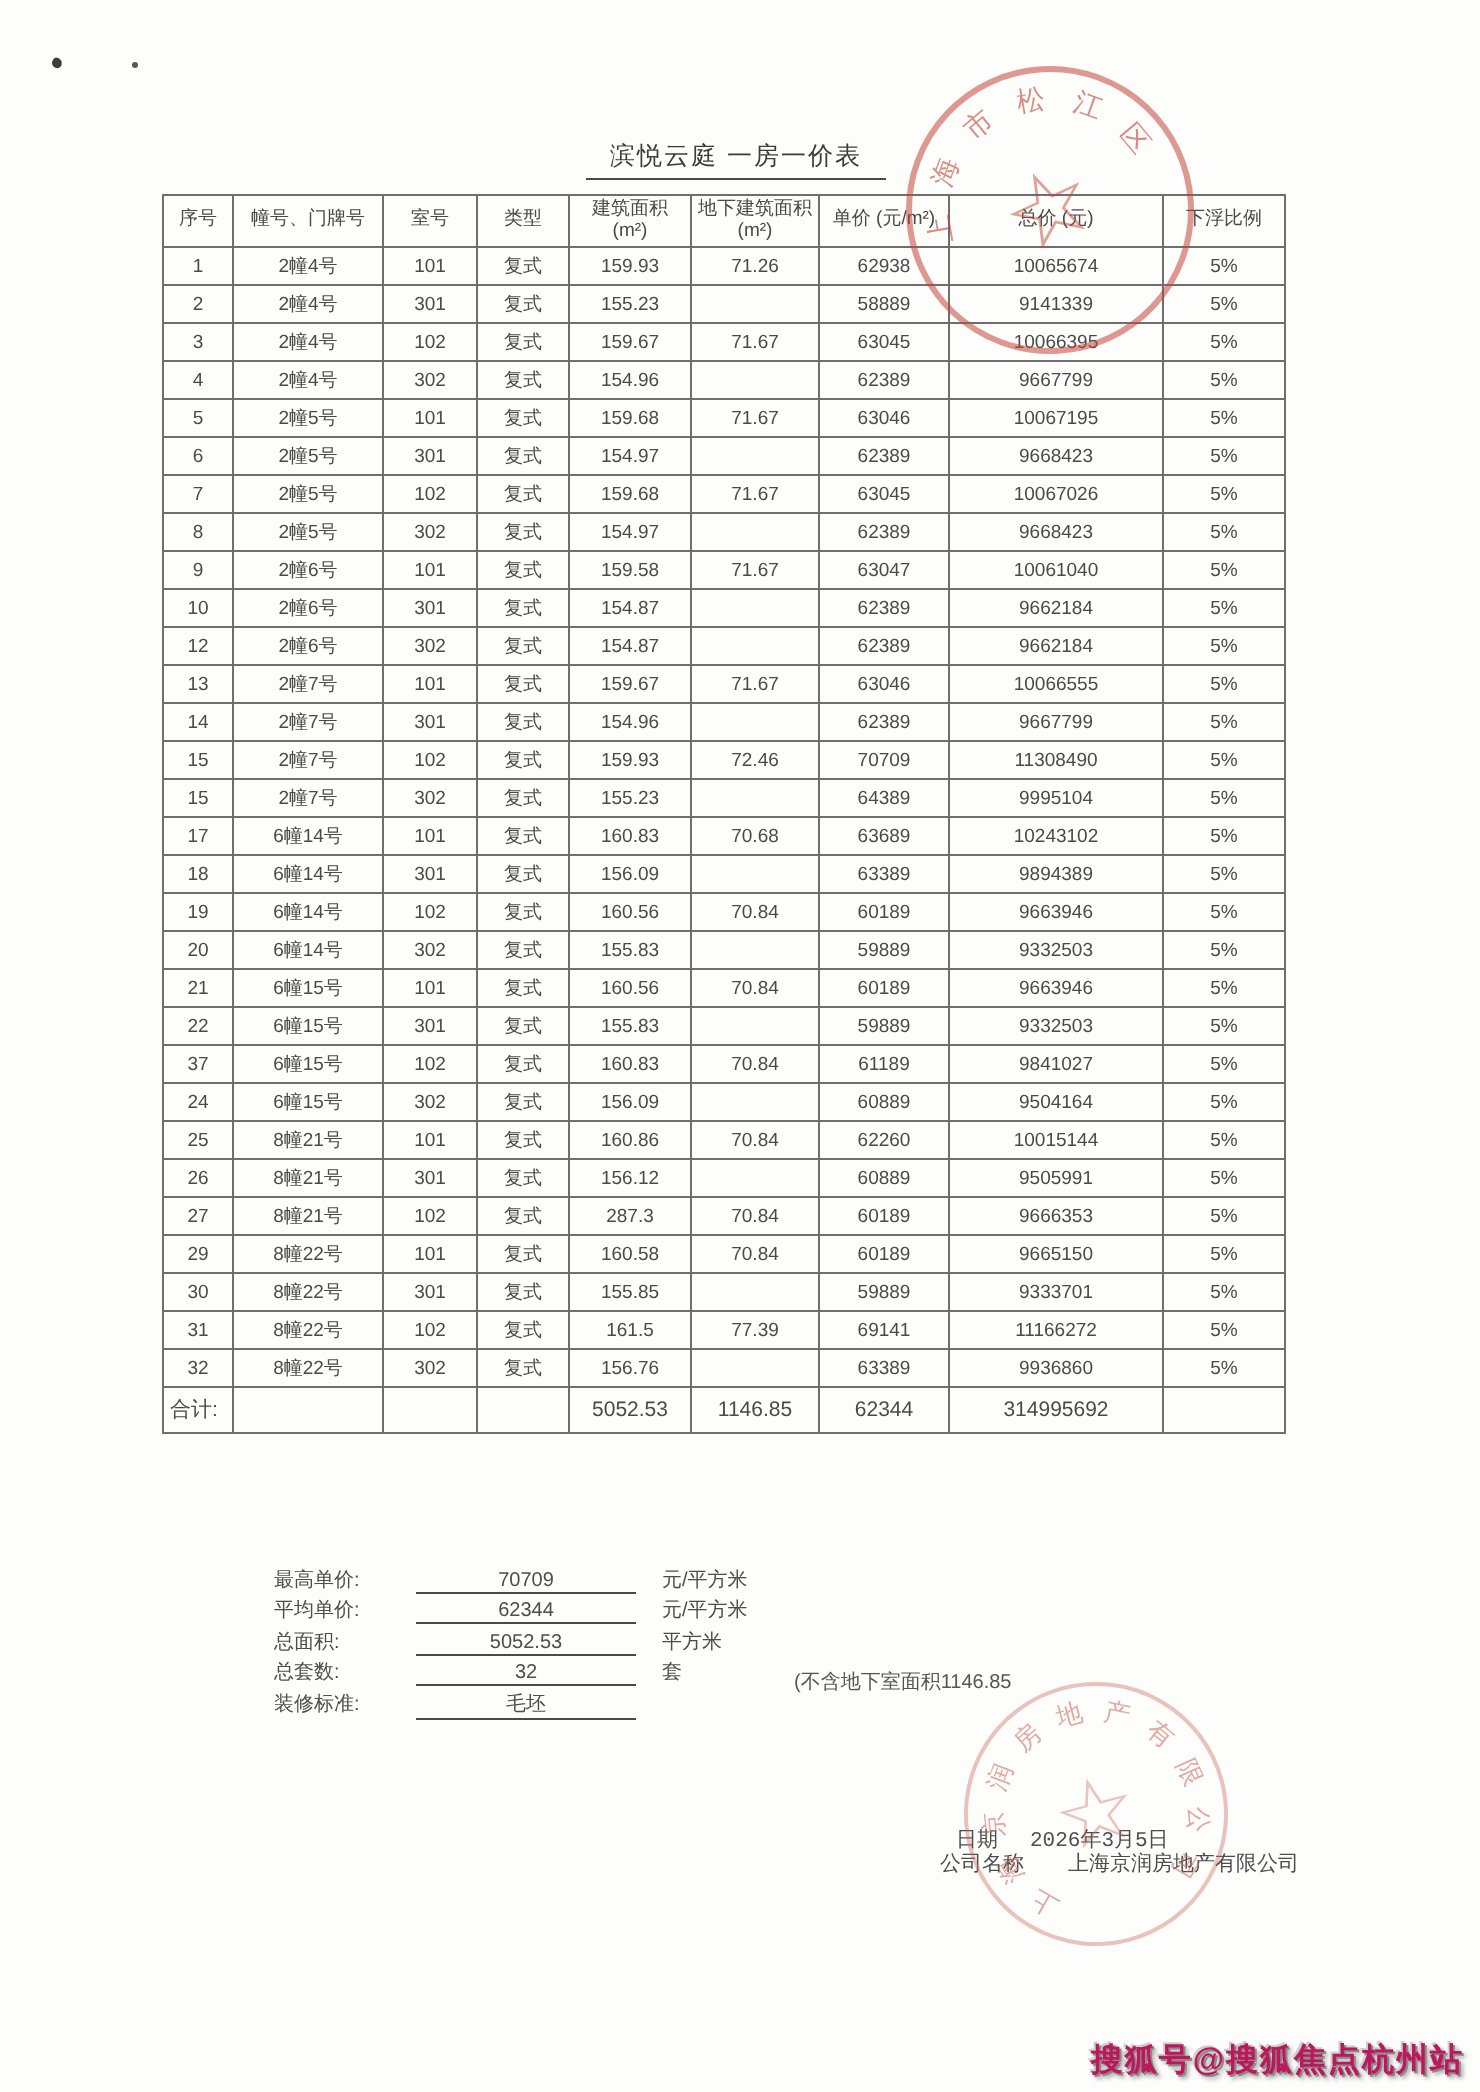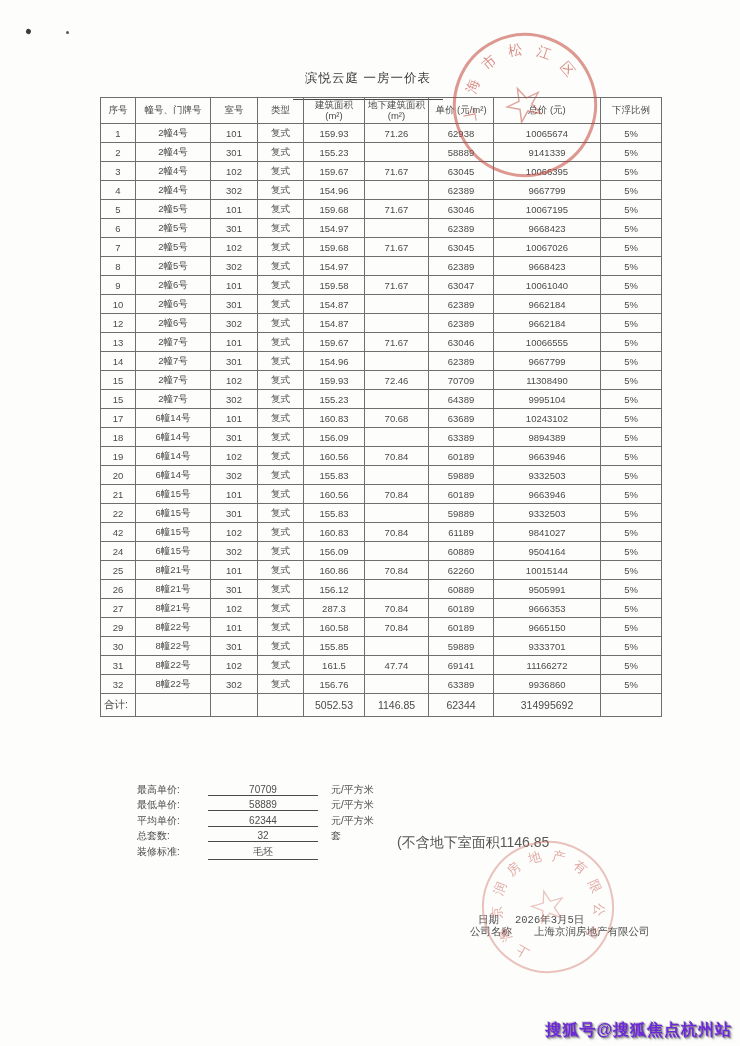--- a/index.html
+++ b/index.html
@@ -10,47 +10,47 @@
   }
   
   .speck { position:absolute; background:#3d3d3d; }
   .speck-1 { left:26px; top:29px; width:5px; height:5px; border-radius:45% 60% 50% 55%; transform:rotate(24deg); }
   .speck-2 { left:66px; top:31px; width:3px; height:3px; border-radius:50%; background:#575757; }
 
   
   .doc-title {
     position:absolute; left:293px; top:70px; width:150px;
     text-align:center; font-size:12.5px; letter-spacing:1px; color:#3c3c3c;
-    border-bottom:1px solid #4a4a4a; padding-bottom:12px; white-space:nowrap;
+    border-bottom:1px solid #4a4a4a; padding-bottom:2px; white-space:nowrap;
   }
 
   
   .price-table {
-    position:absolute; left:100px; top:97px;
+    position:absolute; left:81px; top:97px;
     border-collapse:collapse; table-layout:fixed; width:524px;
     font-size:9.5px; color:#4a4a4a;
   }
   .price-table th, .price-table td {
     border:1px solid #6e6e6e; text-align:center; vertical-align:middle;
     overflow:hidden; padding:0 1px;
   }
   .price-table th { height:26px; font-weight:400; font-size:9.5px; line-height:1.15; }
   .price-table td { height:19px; }
   .price-table tr.total-row td { height:23px; font-size:10.5px; }
   .price-table tr.total-row td:first-child { text-align:left; padding-left:3px; }
   col.c0{width:35px;} col.c1{width:75px;} col.c2{width:47px;} col.c3{width:46px;}
   col.c4{width:61px;} col.c5{width:64px;} col.c6{width:65px;} col.c7{width:107px;} col.c8{width:61px;}
 
   
   .summary-block { position:absolute; left:137px; top:783px; font-size:10px; color:#4d4d4d; }
   .sum-row { height:15.4px; white-space:nowrap; }
   .sum-label { display:inline-block; width:71px; }
   .sum-value { display:inline-block; width:110px; text-align:center; border-bottom:1px solid #4a4a4a; }
   .sum-unit { display:inline-block; margin-left:13px; }
-  .summary-note { position:absolute; left:397px; top:834px; font-size:14px; color:#565656; white-space:nowrap; }
+  .summary-note { position:absolute; left:397px; top:834px; font-size:10px; color:#565656; white-space:nowrap; }
 
   
   .signoff { position:absolute; font-size:10.5px; color:#4d4d4d; white-space:nowrap; }
   .signoff-company { left:470px; top:925px; }
   .signoff-date { left:478px; top:913px;font-family:Liberation Mono, monospace; }
   .signoff .so-value { margin-left:16px; }
   .signoff-company .so-value { margin-left:22px; }
 
   
   .stamp { position:absolute; border-radius:50%; pointer-events:none; }
@@ -71,21 +71,21 @@
   .stamp-star {
     position:absolute; left:50%; top:50%; transform:translate(-50%,-52%);
     font-weight:400;
   }
   .stamp-top .stamp-star { font-size:50px; color:rgba(193,70,58,0.5); }
   .stamp-bottom .stamp-star { font-size:46px; color:rgba(202,100,92,0.38); }
 
   
   .watermark {
     position:absolute; right:8px; bottom:5px;
-    font-size:16px; font-weight:bold; letter-spacing:1px; color:#6d28d9;
+    font-size:16px; font-weight:bold; letter-spacing:1px; color:#be185d;
     text-shadow: 1px 1px 0 #8a8a8a, -1px -1px 0 #cfcfcf, 2px 2px 2px rgba(110,110,110,0.65);
     white-space:nowrap;
   }
 </style>
 </head>
 <body>
 
 <div class="page">
 
   <div class="speck speck-1"></div>
@@ -344,21 +344,21 @@
           <td>6幢15号</td>
           <td>301</td>
           <td>复式</td>
           <td>155.83</td>
           <td></td>
           <td>59889</td>
           <td>9332503</td>
           <td>5%</td>
         </tr>
         <tr>
-          <td>42</td>
+          <td>37</td>
           <td>6幢15号</td>
           <td>102</td>
           <td>复式</td>
           <td>160.83</td>
           <td>70.84</td>
           <td>61189</td>
           <td>9841027</td>
           <td>5%</td>
         </tr>
         <tr>
@@ -426,21 +426,21 @@
           <td>59889</td>
           <td>9333701</td>
           <td>5%</td>
         </tr>
         <tr>
           <td>31</td>
           <td>8幢22号</td>
           <td>102</td>
           <td>复式</td>
           <td>161.5</td>
-          <td>47.74</td>
+          <td>77.39</td>
           <td>69141</td>
           <td>11166272</td>
           <td>5%</td>
         </tr>
         <tr>
           <td>32</td>
           <td>8幢22号</td>
           <td>302</td>
           <td>复式</td>
           <td>156.76</td>
@@ -458,22 +458,22 @@
           <td>1146.85</td>
           <td>62344</td>
           <td>314995692</td>
           <td></td>
         </tr>
       </tbody>
   </table>
 
   <div class="summary-block" id="summary-block">
       <div class="sum-row"><span class="sum-label">最高单价:</span><span class="sum-value">70709</span><span class="sum-unit">元/平方米</span></div>
-      <div class="sum-row"><span class="sum-label">最低单价:</span><span class="sum-value">58889</span><span class="sum-unit">元/平方米</span></div>
       <div class="sum-row"><span class="sum-label">平均单价:</span><span class="sum-value">62344</span><span class="sum-unit">元/平方米</span></div>
+      <div class="sum-row"><span class="sum-label">总面积:</span><span class="sum-value">5052.53</span><span class="sum-unit">平方米</span></div>
       <div class="sum-row"><span class="sum-label">总套数:</span><span class="sum-value">32</span><span class="sum-unit">套</span></div>
       <div class="sum-row"><span class="sum-label">装修标准:</span><span class="sum-value">毛坯</span></div>
     </div>
   <div class="summary-note">(不含地下室面积1146.85</div>
 
   <div class="signoff signoff-company">
     <span class="so-label">公司名称</span><span class="so-value">上海京润房地产有限公司</span>
   </div>
   <div class="signoff signoff-date">
     <span class="so-label">日期</span><span class="so-value">2026年3月5日</span>

